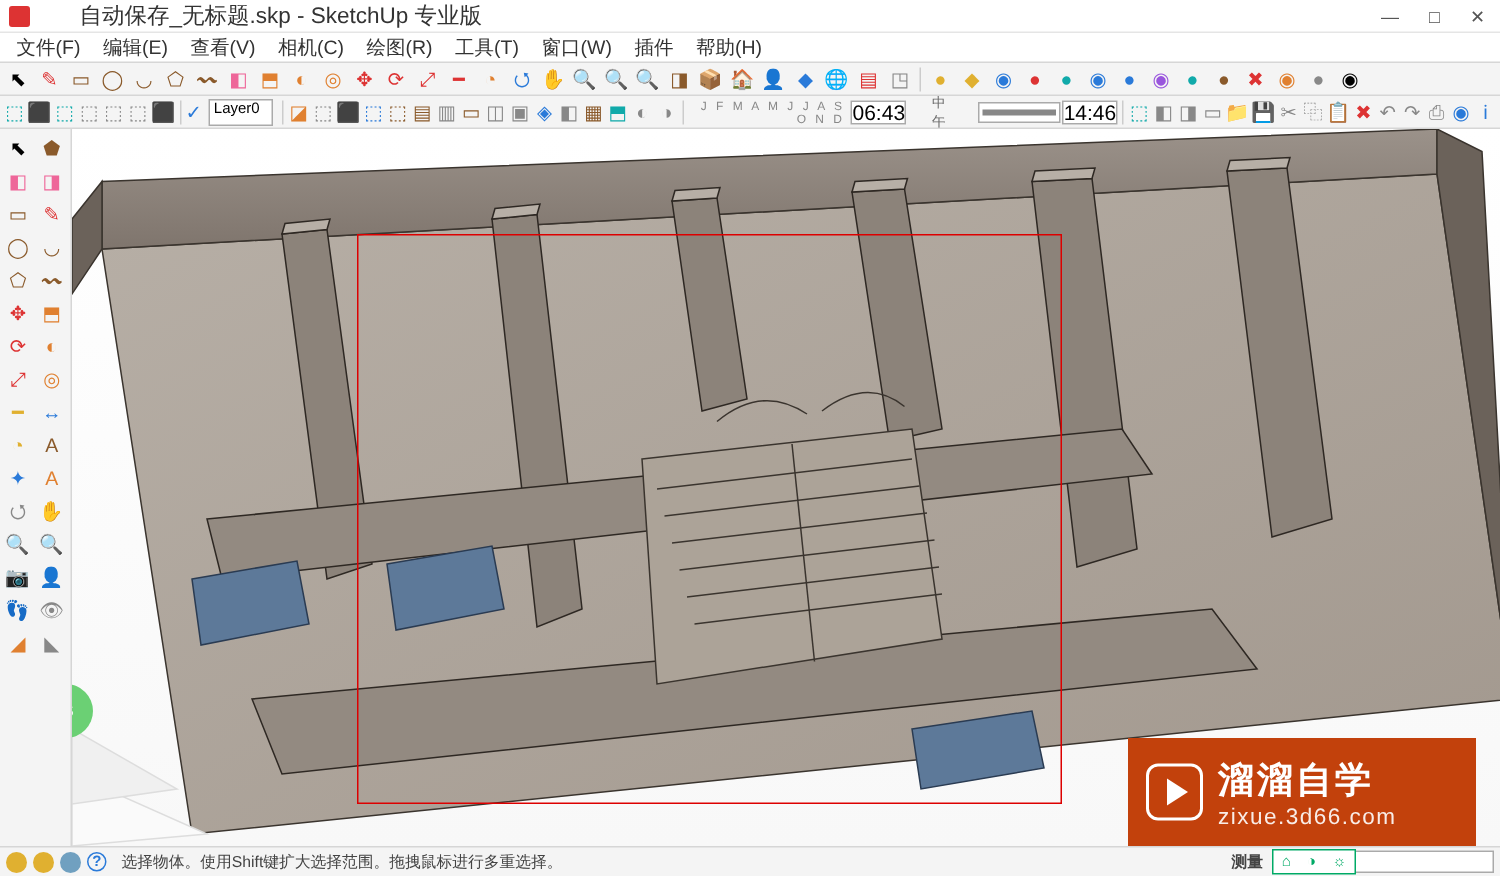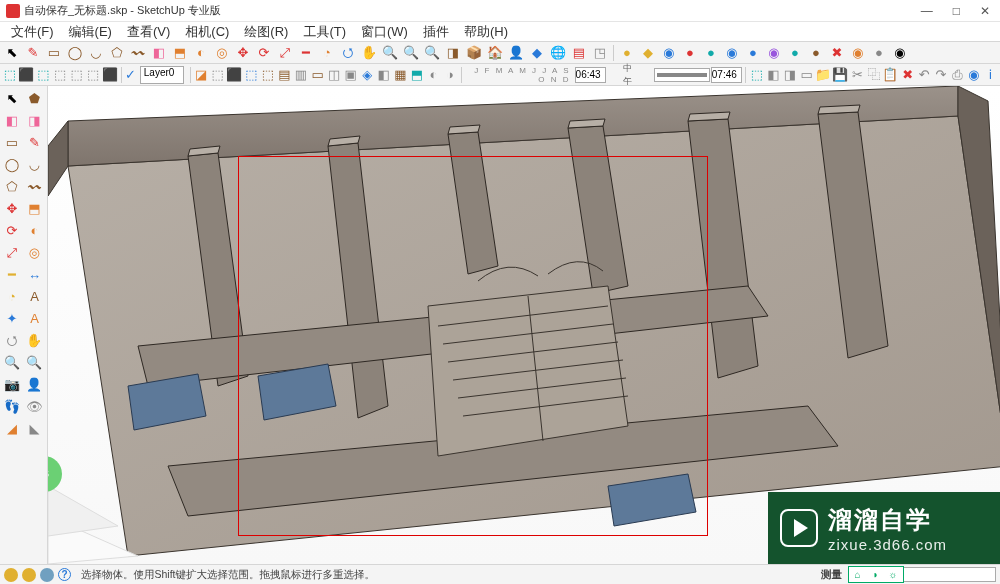--- a/index.html
+++ b/index.html
@@ -1,55 +1,55 @@
 <!DOCTYPE html>
 <html><head>
 <meta charset="utf-8">
 <style>
 * { margin: 0; padding: 0; box-sizing: border-box; font-family: "Microsoft YaHei", Arial, sans-serif; }
 body { width: 1000px; height: 584px; background: #fff; overflow: hidden; position: relative; font-size: 11px; }
 
 .titlebar { height: 22px; background: #fff; display: flex; align-items: center; padding: 0 6px; border-bottom: 1px solid #e5e5e5; }
 .titlebar .icon { width: 14px; height: 14px; background: #d33; border-radius: 2px; margin-right: 4px; }
-.titlebar .caption { flex: 1; font-size: 11px; color: #333; }
+.titlebar .caption { flex: 1; font-size: 15px; color: #333; margin-left: 29px; }
 .titlebar .winbtns { display: flex; gap: 20px; margin-right: 4px; }
 .titlebar .winbtns span { font-size: 12px; color: #555; cursor: default; }
 
 .menubar { height: 20px; display: flex; align-items: center; padding: 0 4px; gap: 1px; font-size: 13px; color: #333; border-bottom: 1px solid #d6d6d6; }
 .menubar .item { padding: 2px 7px; cursor: default; }
 
 .toolbar-row { height: 22px; display: flex; align-items: center; padding: 0 2px; gap: 1px; background: #f4f4f4; border-bottom: 1px solid #d6d6d6; }
 .toolbar-row .tbtn { width: 20px; height: 20px; display: flex; align-items: center; justify-content: center; cursor: default; border-radius: 2px; }
 .toolbar-row .sep { width: 1px; height: 16px; background: #ccc; margin: 0 2px; }
 .toolbar-row .layer-sel { width: 54px; height: 18px; background: #fff; border: 1px solid #aaa; font-size: 10px; padding: 0 3px; margin: 0 3px; }
 .toolbar-row .months { font-size: 8px; letter-spacing: 2px; color: #888; padding: 0 3px; text-align: right; }
 .toolbar-row .slider-box { width: 70px; height: 14px; background: #fff; border: 1px solid #aaa; display: flex; align-items: center; padding: 0 2px; }
 .toolbar-row .slider-box .fill { height: 4px; background: #888; flex: 1; }
-.toolbar-row .tbox { width: 40px; height: 16px; background: #fff; border: 1px solid #aaa; font-size: 10px; text-align: left; line-height: 14px; }
+.toolbar-row .tbox { width: 40px; height: 16px; background: #fff; border: 1px solid #aaa; font-size: 14px; text-align: center; line-height: 14px; }
 .toolbar-row .midlbl { font-size: 9px; padding: 0 16px; color: #666; }
 
 .main { display: flex; height: calc(584px - 22px - 20px - 22px - 22px - 20px); }
 .left-tools { width: 48px; background: #f4f4f4; border-right: 1px solid #d6d6d6; display: grid; grid-template-columns: 1fr 1fr; gap: 2px; padding: 2px; align-content: start; }
 .left-tools .tbtn { width: 20px; height: 20px; display: flex; align-items: center; justify-content: center; cursor: default; }
 
 .viewport { flex: 1; position: relative; background: linear-gradient(to bottom, #fff 0%, #f8f8f8 100%); overflow: hidden; }
 .viewport svg { position: absolute; inset: 0; width: 100%; height: 100%; }
 .sel-rect { position: absolute; left: 190px; top: 70px; width: 470px; height: 380px; border: 1px solid #d00; pointer-events: none; }
 .green-badge { position: absolute; left: -22px; top: 370px; width: 36px; height: 36px; background: #6bd074; border-radius: 50%; color: #fff; font-size: 9px; display: flex; align-items: center; justify-content: center; }
 
 .statusbar { height: 20px; display: flex; align-items: center; padding: 0 4px; font-size: 10.5px; background: #f4f4f4; border-top: 1px solid #d6d6d6; color: #444; gap: 4px; }
 .statusbar .sicon { width: 14px; height: 14px; border-radius: 50%; display: inline-block; }
 .statusbar .sicon.y { background: #e0b030; }
 .statusbar .sicon.b { background: #70a0c0; }
 .statusbar .msg { flex: 1; margin-left: 6px; }
 .statusbar .right { display: flex; align-items: center; gap: 6px; }
 .statusbar .lbl { font-size: 10.5px; font-weight: bold; }
 .statusbar .inp { width: 148px; height: 15px; background: #fff; border: 1px solid #aaa; }
 
-.watermark { position: absolute; right: 0; bottom: 20px; width: 232px; height: 72px; background: #14532d; color: #fff; display: flex; align-items: center; padding: 0 12px; gap: 10px; }
+.watermark { position: absolute; right: 16px; bottom: 20px; width: 232px; height: 72px; background: #c2410c; color: #fff; display: flex; align-items: center; padding: 0 12px; gap: 10px; }
 .watermark .play { width: 38px; height: 38px; border: 2.5px solid #fff; border-radius: 8px; display: flex; align-items: center; justify-content: center; }
 .watermark .play span { width: 0; height: 0; border-left: 14px solid #fff; border-top: 9px solid transparent; border-bottom: 9px solid transparent; margin-left: 3px; }
 .watermark .txt .big { font-size: 24px; font-weight: 600; letter-spacing: 2px; }
 .watermark .txt .small { font-size: 15px; letter-spacing: 1px; opacity: .9; }
 
 .small-ctrl { position: absolute; right: 96px; bottom: 1px; width: 56px; height: 17px; border: 1px solid #0a6; display: flex; align-items: center; justify-content: space-around; background: #fff; font-size: 10px; color: #0a6; }
 
 
 .gly { font-size: 13px; line-height: 1; }
 .c-brown { color: #8a5a2b; }
@@ -294,21 +294,21 @@
     <span class="tbtn">
       <span class="gly c-gray">◑</span>
     </span>
     <span class="sep"></span>
     <span class="months">J F M A M J J A S O N D</span>
     <span class="tbox">06:43</span>
     <span class="midlbl">中午</span>
     <span class="slider-box">
       <span class="fill"></span>
     </span>
-    <span class="tbox">07:46</span>
+    <span class="tbox">14:46</span>
     <span class="sep"></span>
     <span class="tbtn">
       <span class="gly c-teal">⬚</span>
     </span>
     <span class="tbtn">
       <span class="gly c-gray">◧</span>
     </span>
     <span class="tbtn">
       <span class="gly c-gray">◨</span>
     </span>

